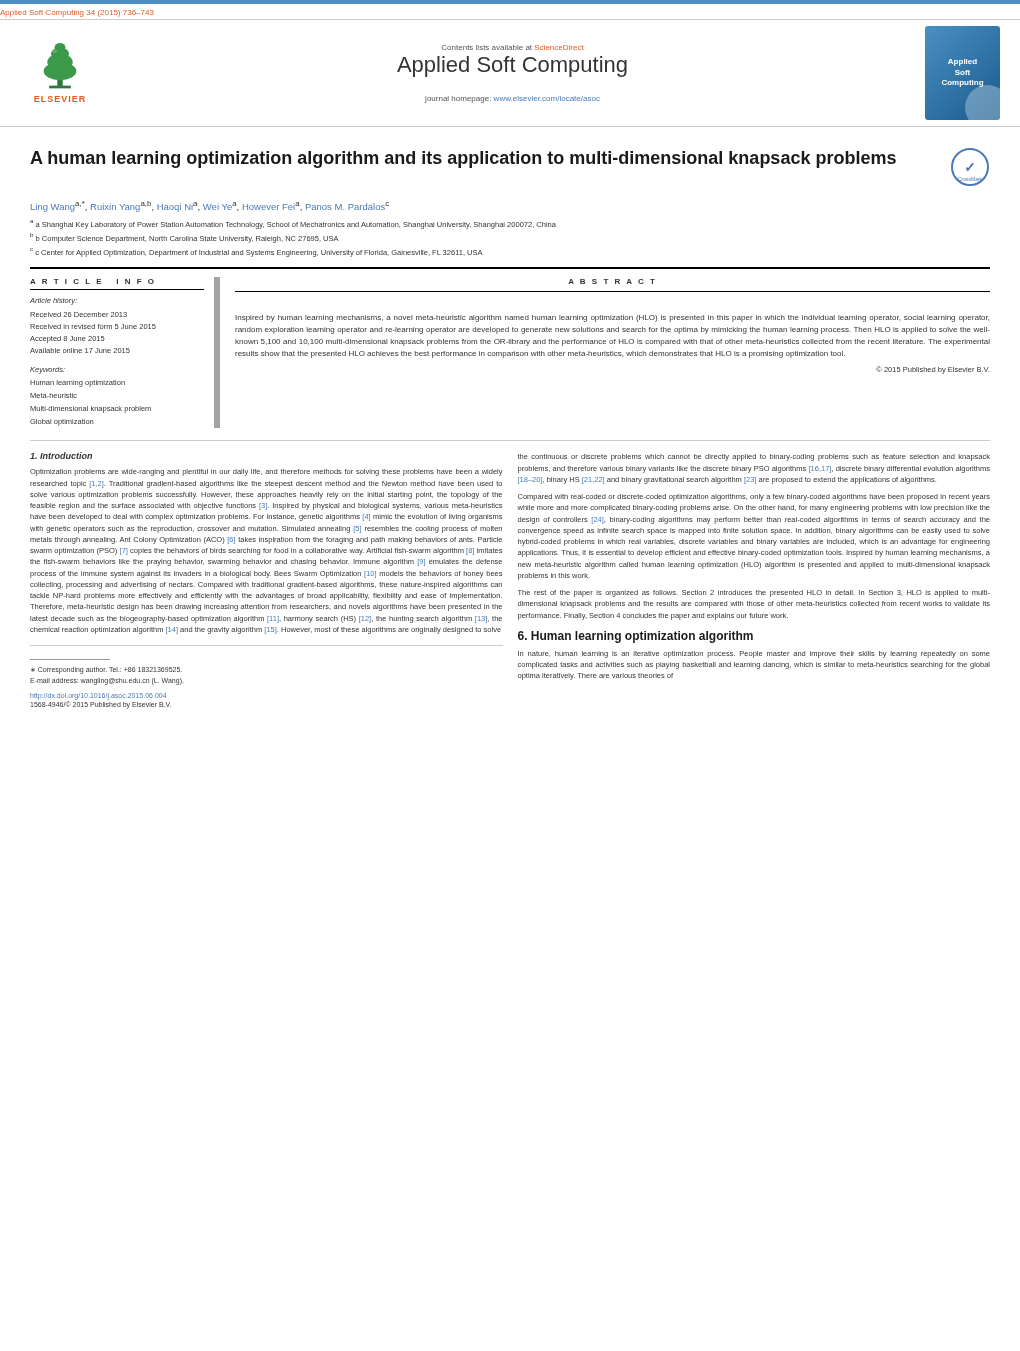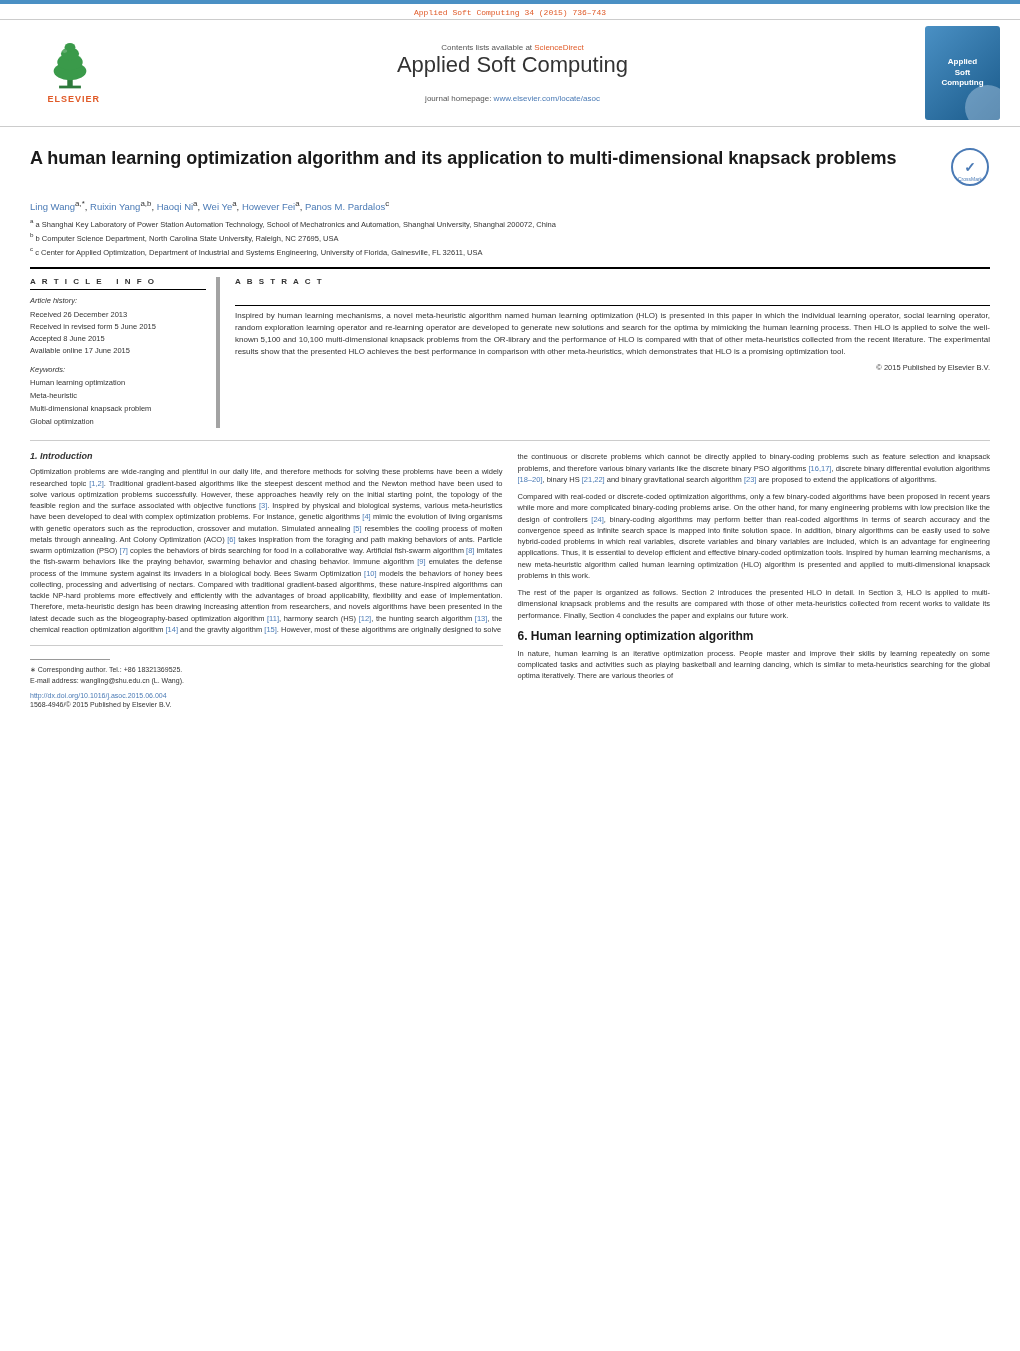--- a/index.html
+++ b/index.html
@@ -18,39 +18,38 @@
       padding: 0;
     }
     
     .top-bar {
       background: #4a90c4;
       height: 4px;
       width: 100%;
     }
     
     .journal-ref {
-      text-align: center;
       font-size: 8px;
       color: #e05a28;
       padding: 4px 0 2px 0;
-      font-family: Liberation Mono, monospace;
+      font-family: Liberation Sans, sans-serif;
     }
     
     .header-section {
       display: flex;
       align-items: center;
       padding: 6px 20px 6px 20px;
       border-top: 1px solid #ccc;
       border-bottom: 1px solid #ccc;
     }
     .elsevier-logo {
       width: 80px;
       display: flex;
       flex-direction: column;
-      align-items: flex-end;
+      align-items: center;
       justify-content: center;
     }
     .elsevier-tree {
       width: 60px;
       height: 50px;
     }
     .elsevier-text {
       font-size: 9px;
       font-family: Arial, sans-serif;
       font-weight: bold;
@@ -166,21 +165,21 @@
       display: flex;
       gap: 15px;
       margin-top: 10px;
       border-top: 2px solid #000;
       padding-top: 8px;
     }
     .left-col {
       width: 190px;
       flex-shrink: 0;
       padding-right: 10px;
-      border-right: 4px solid #a3a3a3;
+      border-right: 6px solid #a3a3a3;
     }
     .right-col {
       flex: 1;
     }
     
     .section-title-small {
       font-size: 8px;
       font-weight: bold;
       letter-spacing: 2px;
       text-transform: uppercase;
@@ -219,22 +218,23 @@
     }
     
     .abstract-title {
       font-size: 8px;
       font-weight: bold;
       letter-spacing: 2px;
       text-transform: uppercase;
       font-family: Arial, sans-serif;
       color: #333;
       border-bottom: 1px solid #000;
-      padding-bottom: 19px;
-      margin-bottom: 4px;
+      padding-bottom: 5px;
+      margin-bottom: 20px;
+      text-align: center;
     }
     .abstract-text {
       font-size: 8px;
       color: #333;
       line-height: 1.5;
       font-family: Arial, sans-serif;
       text-align: justify;
     }
     .abstract-text .copyright {
       display: block;

